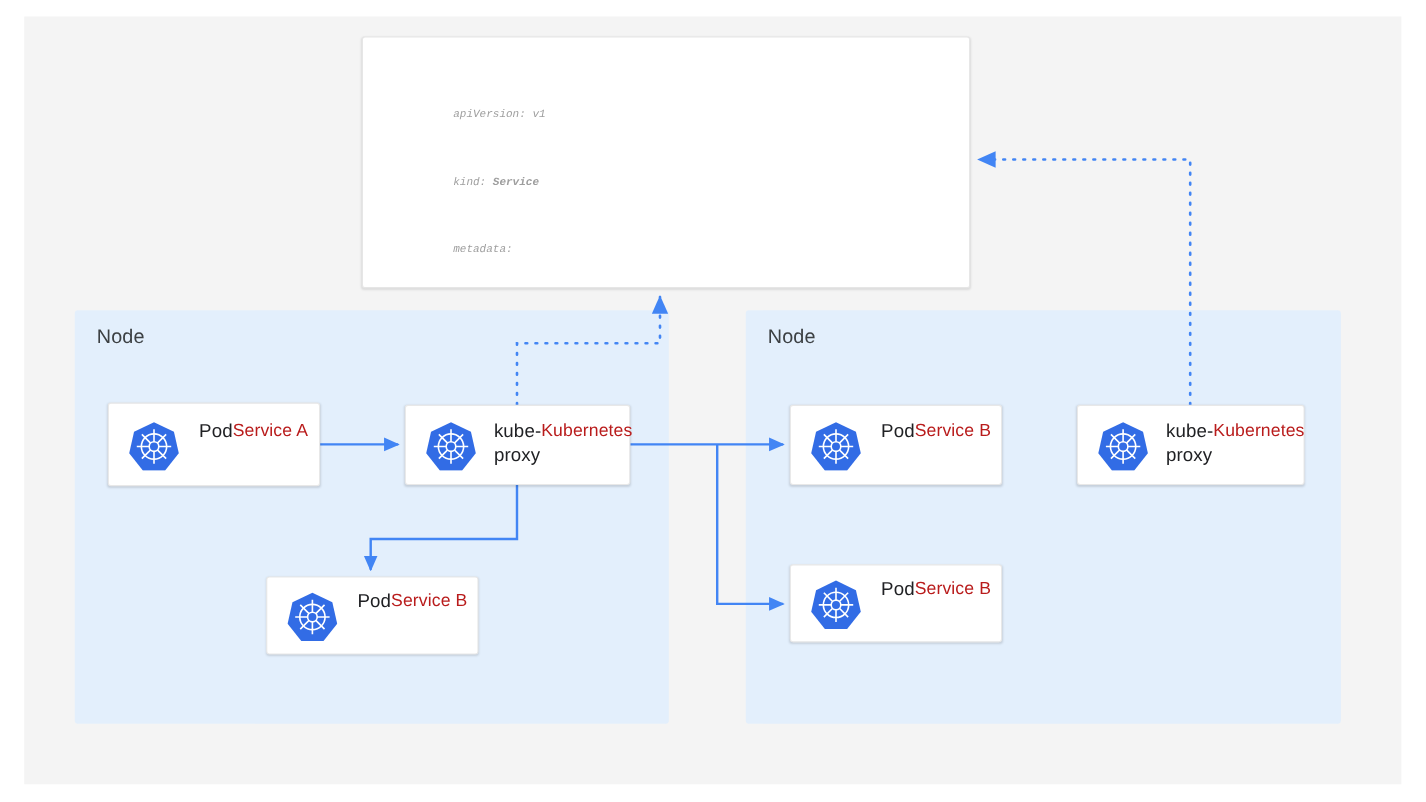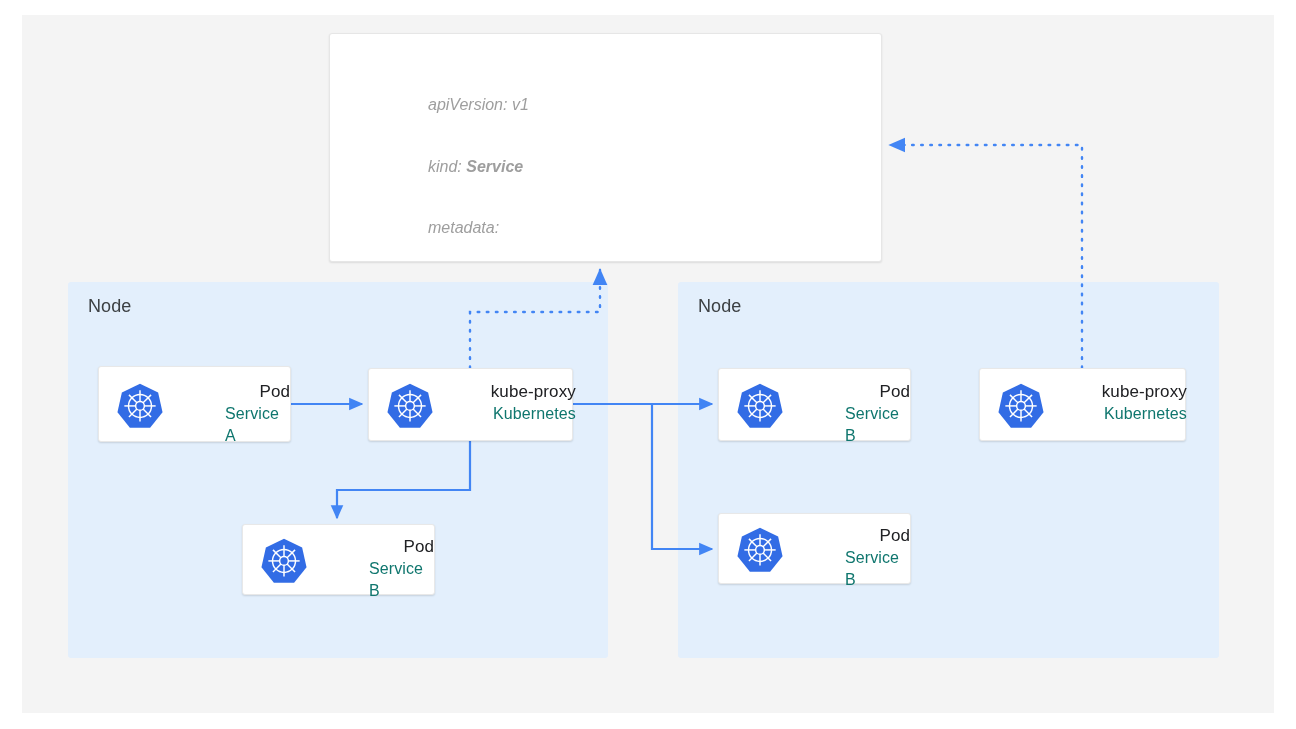--- a/index.html
+++ b/index.html
@@ -54,27 +54,26 @@
     border: 1px solid #e6e6e6;
     border-radius: 3px;
     box-shadow: 0 1px 2px rgba(0,0,0,0.10);
     box-sizing: border-box;
     overflow: hidden;
   }
   .yaml-code {
     position: absolute;
     left: 82px;
     top: 20px;
-    font-family: Liberation Sans, sans-serif;
-    font-size: 16px;
+    font-family: Liberation Mono, monospace;
+    font-size: 10px;
     line-height: 20.5px;
     color: #9e9e9e;
     font-style: italic;
     white-space: pre;
-    margin-left: 16px;
   }
   .yaml-line { display: block; height: 20.5px; }
 
   
   .card {
     position: absolute;
     background: #ffffff;
     border: 1px solid #e8e8e8;
     border-radius: 3px;
     box-shadow: 0 1px 2px rgba(0,0,0,0.13);
@@ -83,36 +82,34 @@
     align-items: center;
   }
   .card .k8s-logo {
     position: absolute;
     width: 46px;
     height: 46px;
   }
   .card .card-text {
     position: absolute;
     display: flex;
-    flex-direction: column;
+    flex-direction: row;
     justify-content: center;
-    align-items: flex-end;
   }
   .card-title {
     font-size: 17px;
     color: #202124;
     line-height: 22px;
     letter-spacing: 0.1px;
   }
   .card-sub {
     font-size: 16px;
-    color: #0f766e;
+    color: #b91c1c;
     line-height: 22px;
     letter-spacing: 0.1px;
-    margin-left: 44px;
   }
 
   
   #card-pod-a       { left: 98px;  top: 366px; width: 193px; height: 76px; }
   #card-pod-a  .k8s-logo { left: 18px; top: 15px; }
   #card-pod-a  .card-text { left: 82px; top: 14px; }
 
   #card-kube-proxy-left  { left: 368px; top: 368px; width: 205px; height: 73px; }
   #card-kube-proxy-left  .k8s-logo { left: 18px; top: 13px; }
   #card-kube-proxy-left  .card-text { left: 80px; top: 12px; }

